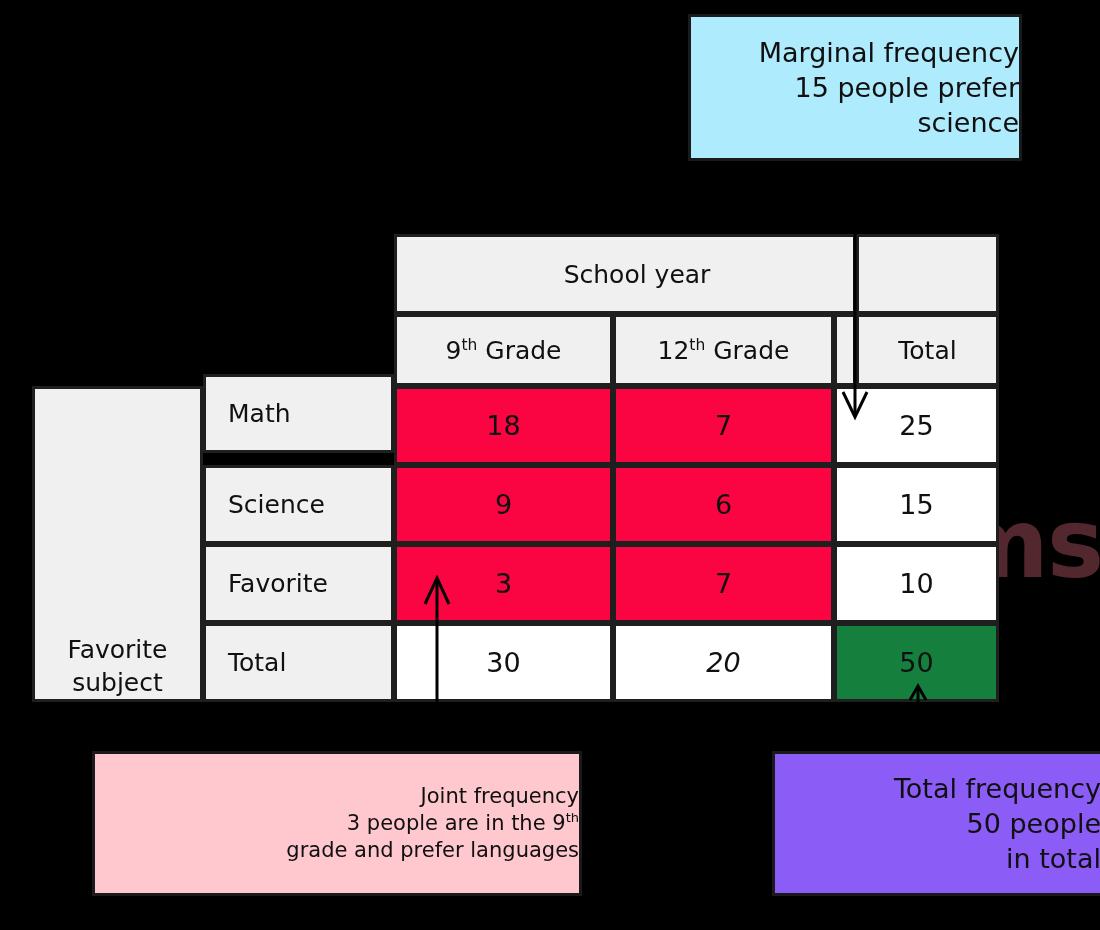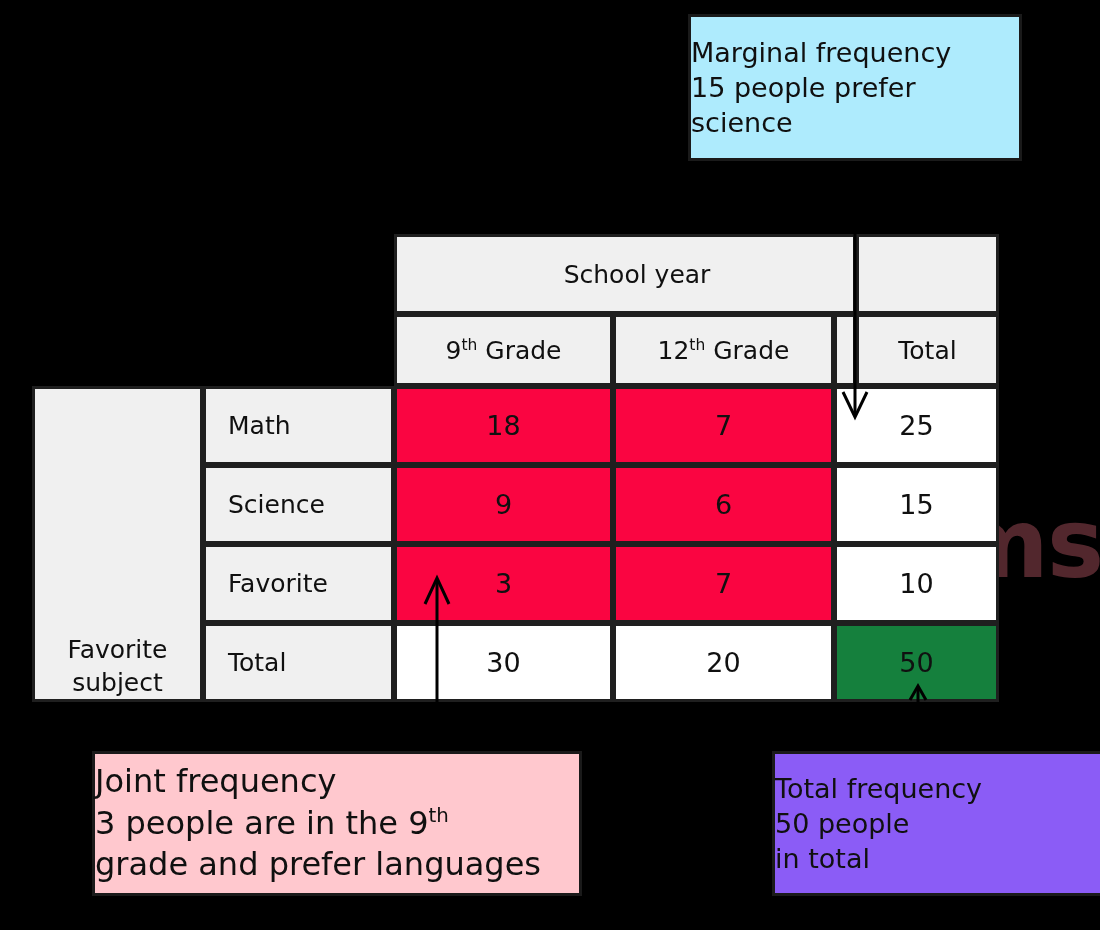--- a/index.html
+++ b/index.html
@@ -21,35 +21,35 @@
     pointer-events:none;z-index:3;
     white-space:nowrap;
   }
 
   
   .callout{
     position:absolute;
     box-sizing:border-box;
     border:3px solid #1a1a1a;
     display:flex;flex-direction:column;
-    align-items:flex-start;justify-content:center;
+    align-items:flex-end;justify-content:center;
     text-align:center;
     color:#101010;
     line-height:1.30;
     z-index:8;
   }
   .callout .ln{display:block;white-space:nowrap;}
 
   #callout-marginal{
     left:688px;top:14px;width:334px;height:147px;
     background:#AEEBFD;font-size:27px;
   }
   #callout-joint{
     left:92px;top:751px;width:490px;height:145px;
-    background:#FFC8CE;font-size:32px;
+    background:#FFC8CE;font-size:21px;
   }
   #callout-total{
     left:772px;top:751px;width:332px;height:145px;
     background:#8b5cf6;font-size:27px;
   }
   sup{font-size:0.62em;vertical-align:super;line-height:0;}
 
   
   .arrow-layer{position:absolute;inset:0;z-index:7;pointer-events:none;}
 
@@ -97,38 +97,38 @@
     </div>
 
     <div class="cell spacer" style="left:834px;top:314px;width:22px;height:72px;"></div>
 
     <div class="cell hdr" style="left:856px;top:314px;width:143px;height:72px;">Total</div>
 
     <div class="cell multi" style="left:32px;top:386px;width:171px;height:316px;">
       <span style="max-width:140px;">Favorite subject</span>
     </div>
 
-    <div class="cell rowlabel" style="left:203px;top:386px;width:191px;height:79px;text-align:center;">Math</div>
+    <div class="cell rowlabel" style="left:203px;top:374px;width:191px;height:79px;text-align:center;">Math</div>
     <div class="cell num red" style="left:394px;top:386px;width:219px;height:79px;">18</div>
     <div class="cell num red" style="left:613px;top:386px;width:221px;height:79px;">7</div>
     <div class="cell num cyan" style="left:834px;top:386px;width:165px;height:79px;">25</div>
 
     <div class="cell rowlabel" style="left:203px;top:465px;width:191px;height:79px;">Science</div>
     <div class="cell num red" style="left:394px;top:465px;width:219px;height:79px;">9</div>
     <div class="cell num red" style="left:613px;top:465px;width:221px;height:79px;">6</div>
     <div class="cell num cyan" style="left:834px;top:465px;width:165px;height:79px;">15</div>
 
     <div class="cell rowlabel" style="left:203px;top:544px;width:191px;height:79px;">Favorite</div>
     <div class="cell num red" style="left:394px;top:544px;width:219px;height:79px;">3</div>
     <div class="cell num red" style="left:613px;top:544px;width:221px;height:79px;">7</div>
     <div class="cell num cyan" style="left:834px;top:544px;width:165px;height:79px;">10</div>
 
     <div class="cell rowlabel" style="left:203px;top:623px;width:191px;height:79px;">Total</div>
     <div class="cell num cyan" style="left:394px;top:623px;width:219px;height:79px;">30</div>
-    <div class="cell num cyan" style="left:613px;top:623px;width:221px;height:79px;">20</div>
+    <div class="cell num cyan" style="left:613px;top:623px;width:221px;height:79px;font-style:italic;">20</div>
     <div class="cell num green" style="left:834px;top:623px;width:165px;height:79px;">50</div>
   </div>
 
   <svg class="arrow-layer" width="1100" height="930" viewBox="0 0 1100 930">
 
     <g>
       <line x1="855" y1="160" x2="855" y2="415" stroke="#000000" stroke-width="3"></line>
       <polyline points="843,392 855,417 867,392" fill="none" stroke="#000000" stroke-width="3"></polyline>
     </g>
 

